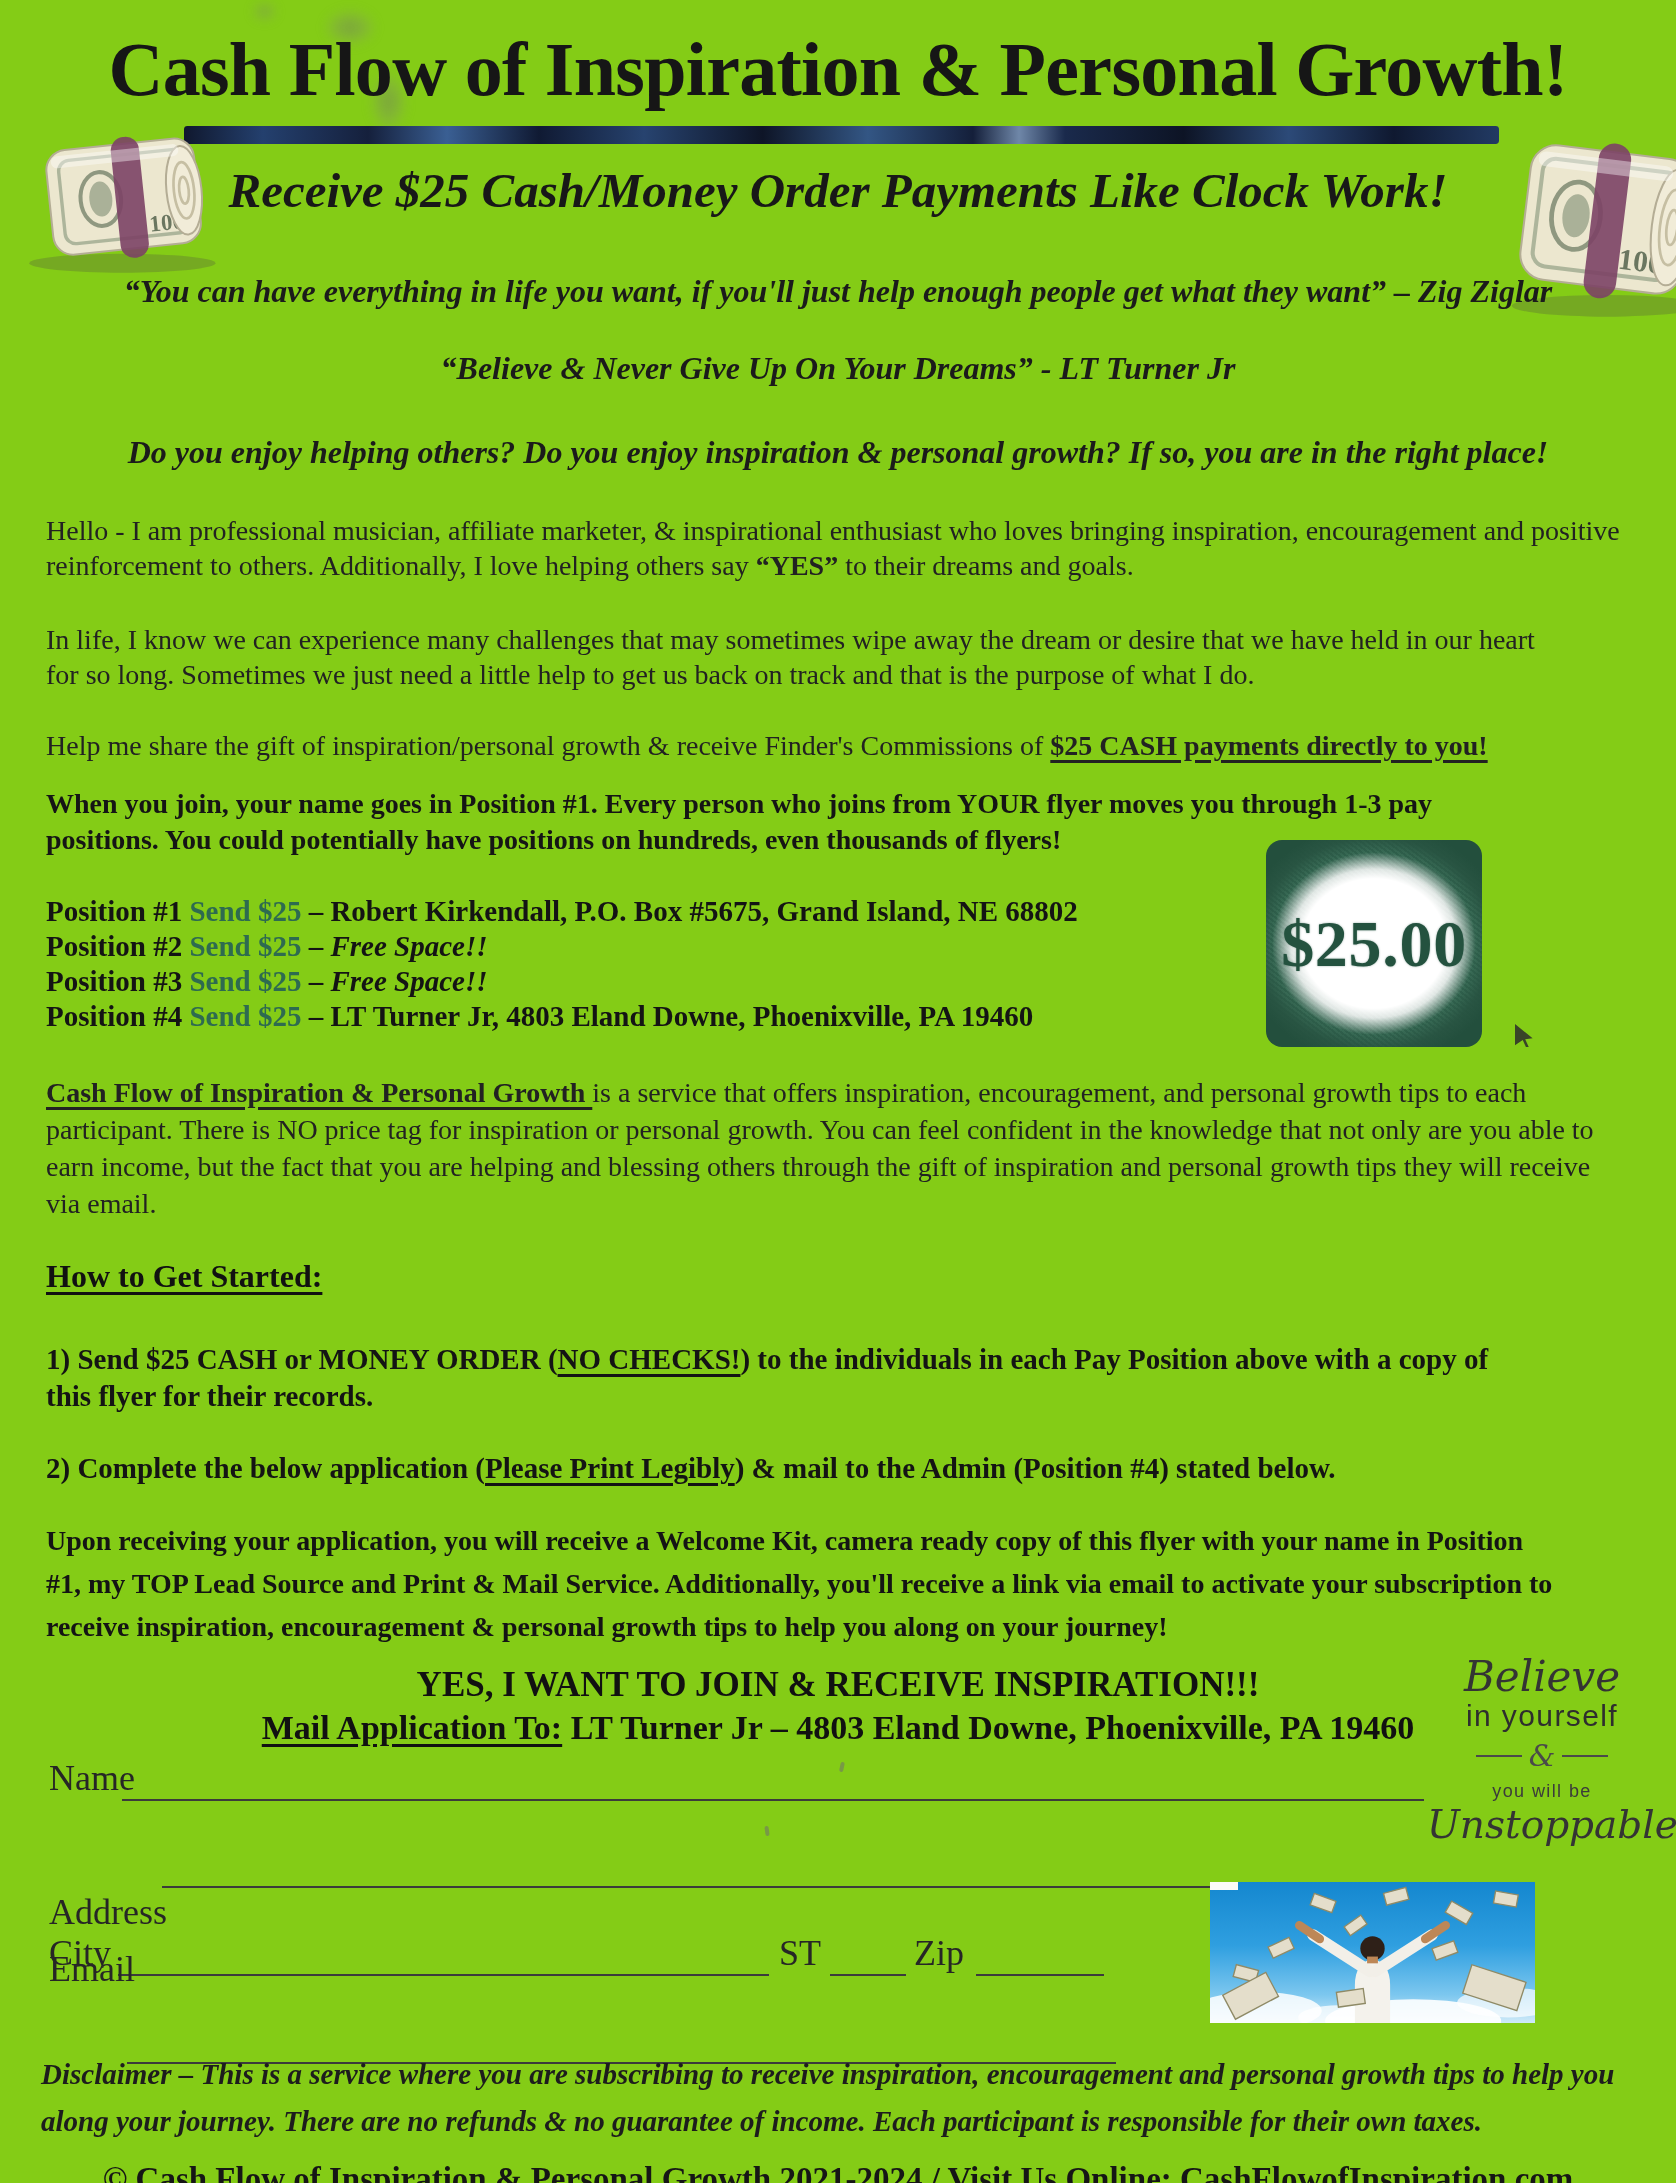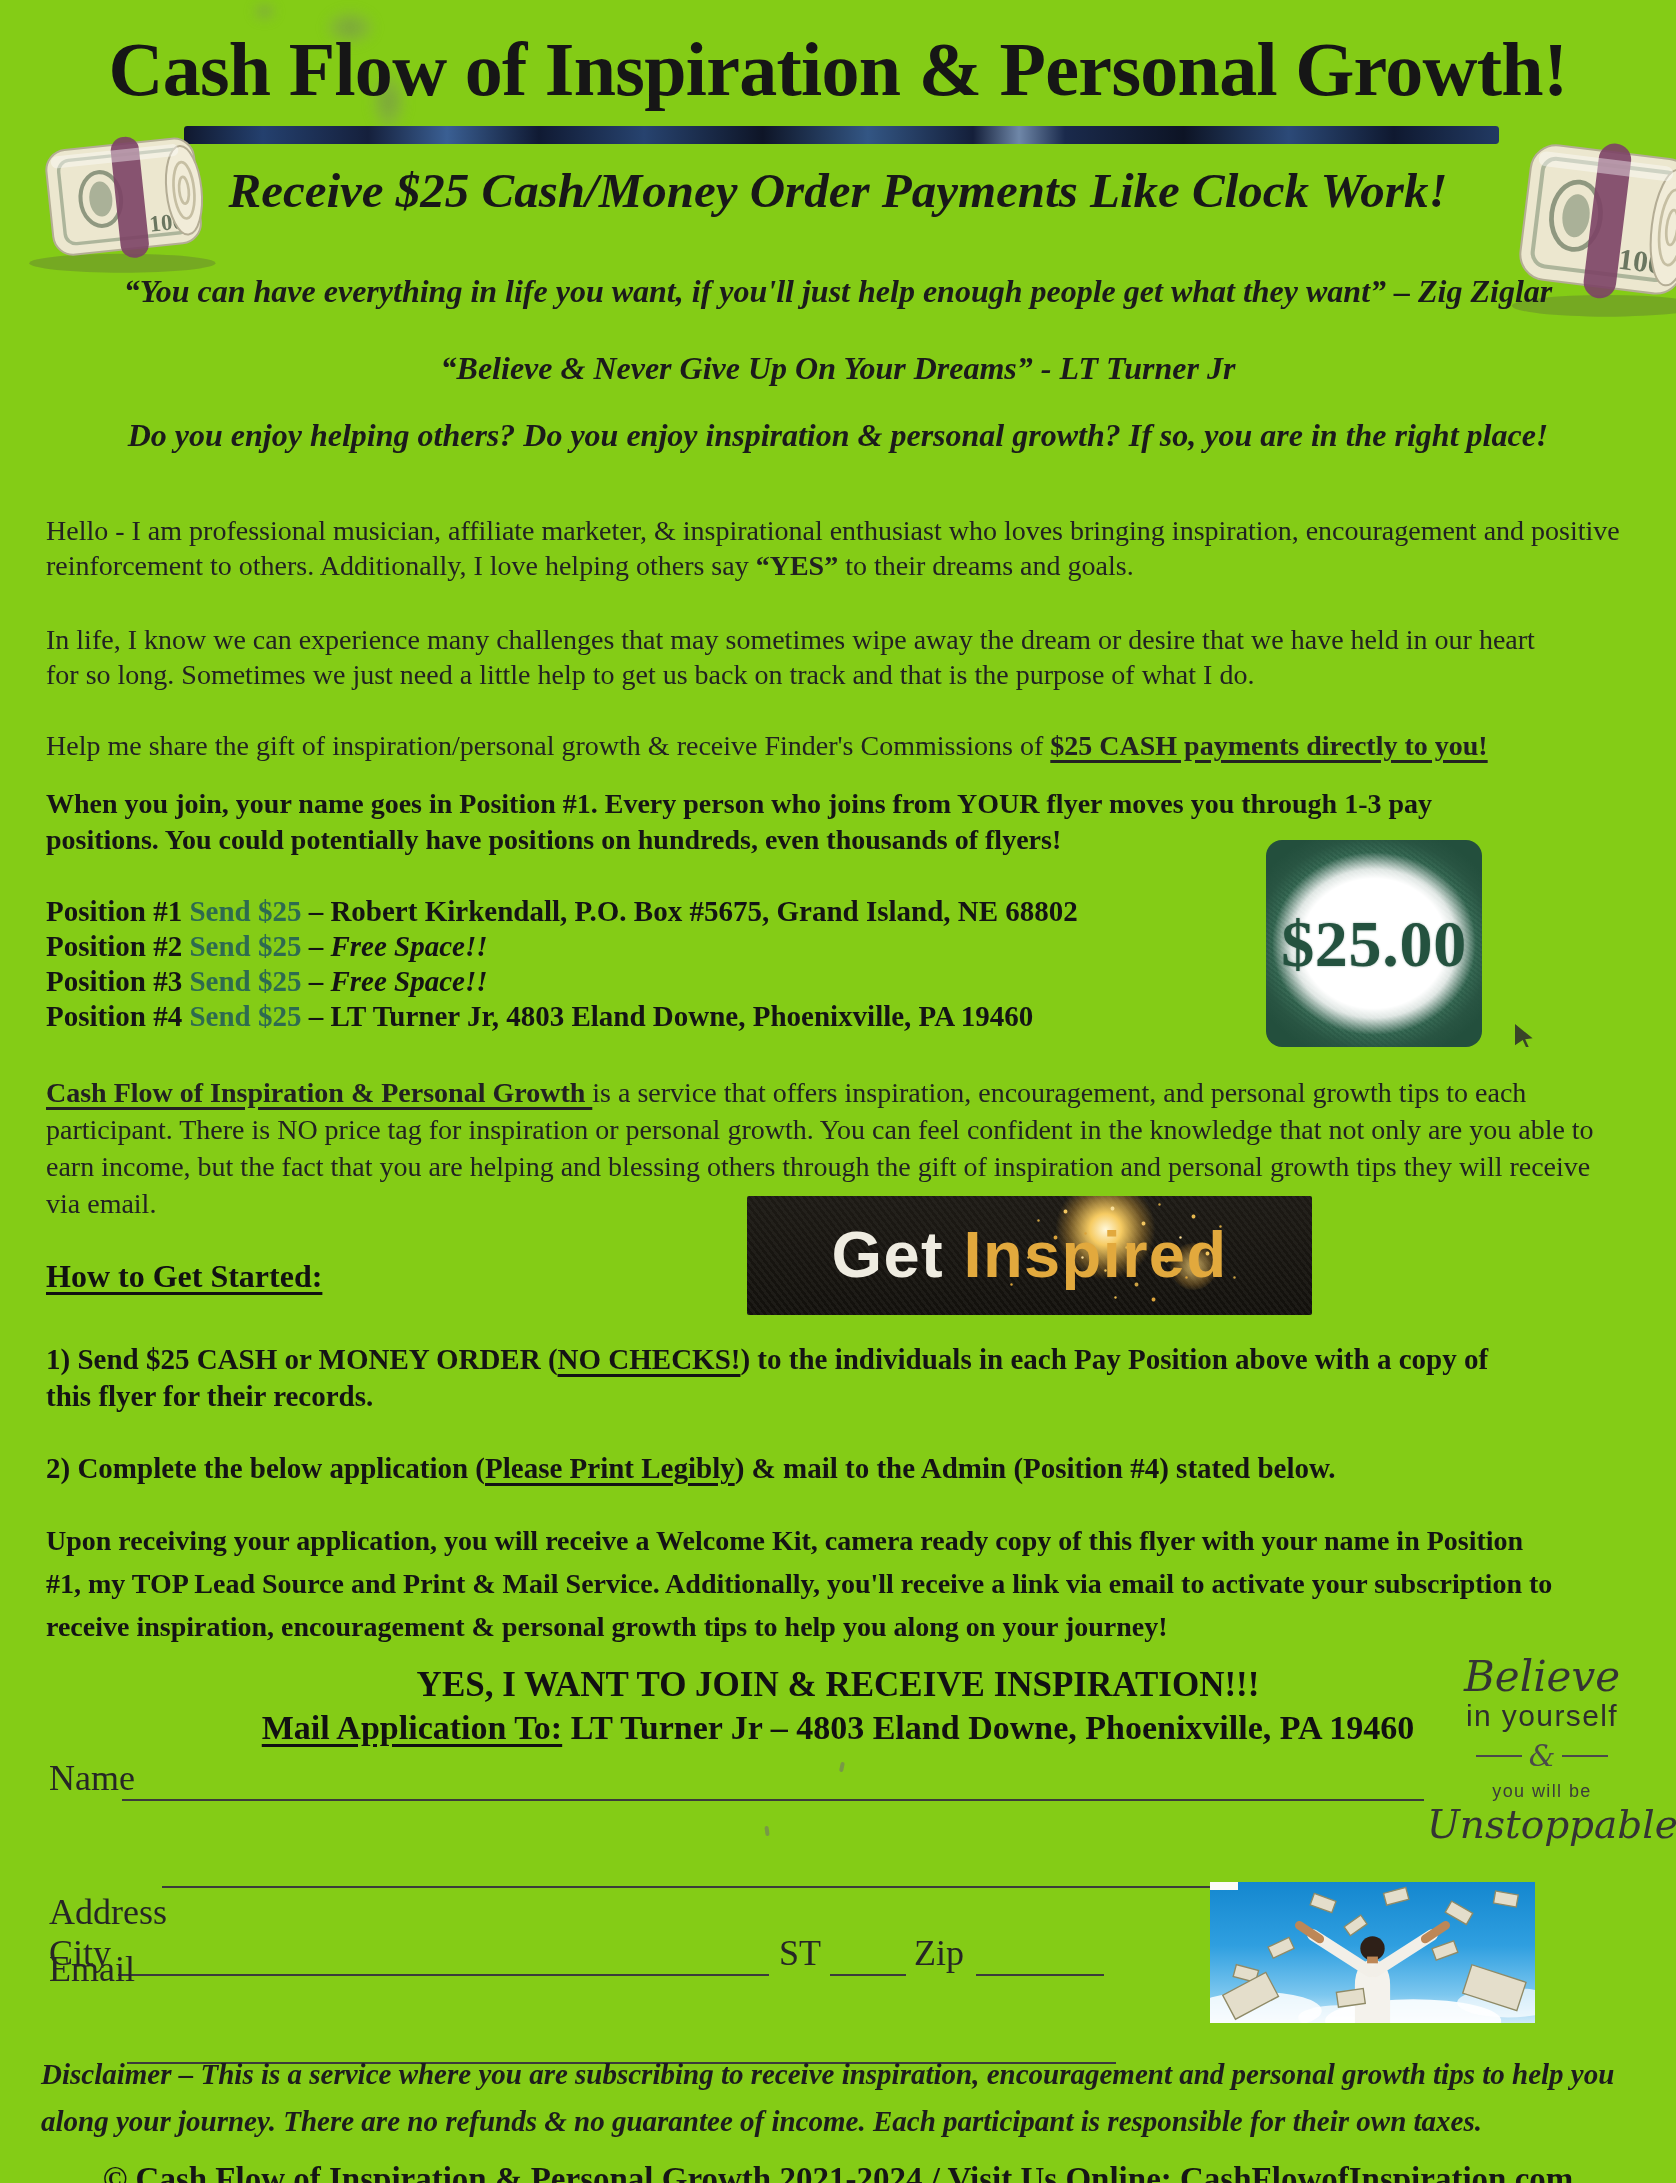--- a/index.html
+++ b/index.html
@@ -130,21 +130,21 @@
         <ellipse cx="248" cy="155" rx="18" ry="56" fill="none" stroke="#c6bfa3" stroke-width="4"></ellipse>
         <ellipse cx="248" cy="155" rx="8" ry="26" fill="none" stroke="#c6bfa3" stroke-width="4"></ellipse>
         <rect x="128" y="42" width="48" height="230" rx="24" fill="#7c4265" opacity=".9"></rect>
         <rect x="40" y="66" width="200" height="22" rx="11" fill="#ffffff" opacity=".4"></rect>
       </g>
     </svg>
   </div>
 
   <div class="abs quote" style="top:273px;">“You can have everything in life you want, if you'll just help enough people get what they want” – Zig Ziglar</div>
   <div class="abs quote" style="top:350px;">“Believe &amp; Never Give Up On Your Dreams” - LT Turner Jr</div>
-  <div class="abs quote" style="top:417px;">Do you enjoy helping others? Do you enjoy inspiration &amp; personal growth? If so, you are in the right place!</div>
+  <div class="abs quote" style="top:434px;">Do you enjoy helping others? Do you enjoy inspiration &amp; personal growth? If so, you are in the right place!</div>
 
   <div class="abs para" style="left:46px;top:513px;width:1575px;"><span>Hello - I am professional musician, affiliate marketer, &amp; inspirational enthusiast who loves bringing inspiration, encouragement and positive reinforcement to others. Additionally, I love helping others say </span><span class="b">“YES”</span><span> to their dreams and goals.</span></div>
 
   <div class="abs para" style="left:46px;top:622px;width:1528px;">In life, I know we can experience many challenges that may sometimes wipe away the dream or desire that we have held in our heart for so long. Sometimes we just need a little help to get us back on track and that is the purpose of what I do.</div>
 
   <div class="abs para" style="left:46px;top:728px;width:1609px;white-space:nowrap;"><span>Help me share the gift of inspiration/personal growth &amp; receive Finder's Commissions of </span><span class="b u">$25 CASH payments directly to you!</span></div>
 
   <div class="abs joinblurb" style="left:46px;top:786px;width:1494px;">When you join, your name goes in Position #1. Every person who joins from YOUR flyer moves you through 1-3 pay positions. You could potentially have positions on hundreds, even thousands of flyers!</div>
 
   <div class="abs" style="left:46px;top:894px;">
@@ -156,26 +156,20 @@
 
   <div class="abs badge">
       <span>$25.00</span>
     </div>
   <div class="abs cursor"></div>
 
   <div class="abs para" style="left:46px;top:1074px;width:1555px;line-height:37px;"><span class="b u">Cash Flow of Inspiration &amp; Personal Growth </span><span>is a service that offers inspiration, encouragement, and personal growth tips to each participant. There is NO price tag for inspiration or personal growth. You can feel confident in the knowledge that not only are you able to earn income, but the fact that you are helping and blessing others through the gift of inspiration and personal growth tips they will receive via email.</span></div>
 
   <div class="abs howto u" style="left:46px;top:1258px;">How to Get Started:</div>
 
-  <div class="abs banner">
-    <div class="glow"></div>
-    <div class="glow2"></div>
-    <span class="sparks"></span>
-    <div class="txt"><span class="get">Get </span><span class="inspired">Inspired</span></div>
-  </div>
 
   <div class="abs para b" style="left:46px;top:1341px;width:1488px;font-size:29px;line-height:37px;color:#141414;"><span>1) Send $25 CASH or MONEY ORDER (</span><span class="u">NO CHECKS!</span><span>) to the individuals in each Pay Position above with a copy of this flyer for their records.</span></div>
 
   <div class="abs para b" style="left:46px;top:1451px;width:1555px;font-size:29px;color:#141414;"><span>2) Complete the below application (</span><span class="u">Please Print Legibly</span><span>) &amp; mail to the Admin (Position #4) stated below.</span></div>
 
   <div class="abs para b" style="left:46px;top:1519px;width:1508px;line-height:43px;color:#141414;">Upon receiving your application, you will receive a Welcome Kit, camera ready copy of this flyer with your name in Position #1, my TOP Lead Source and Print &amp; Mail Service. Additionally, you'll receive a link via email to activate your subscription to receive inspiration, encouragement &amp; personal growth tips to help you along on your journey!</div>
 
   <div class="abs yes-h">YES, I WANT TO JOIN &amp; RECEIVE INSPIRATION!!!</div>
   <div class="abs mail-h"><span class="u">Mail Application To:</span><span> LT Turner Jr – 4803 Eland Downe, Phoenixville, PA 19460</span></div>
 

